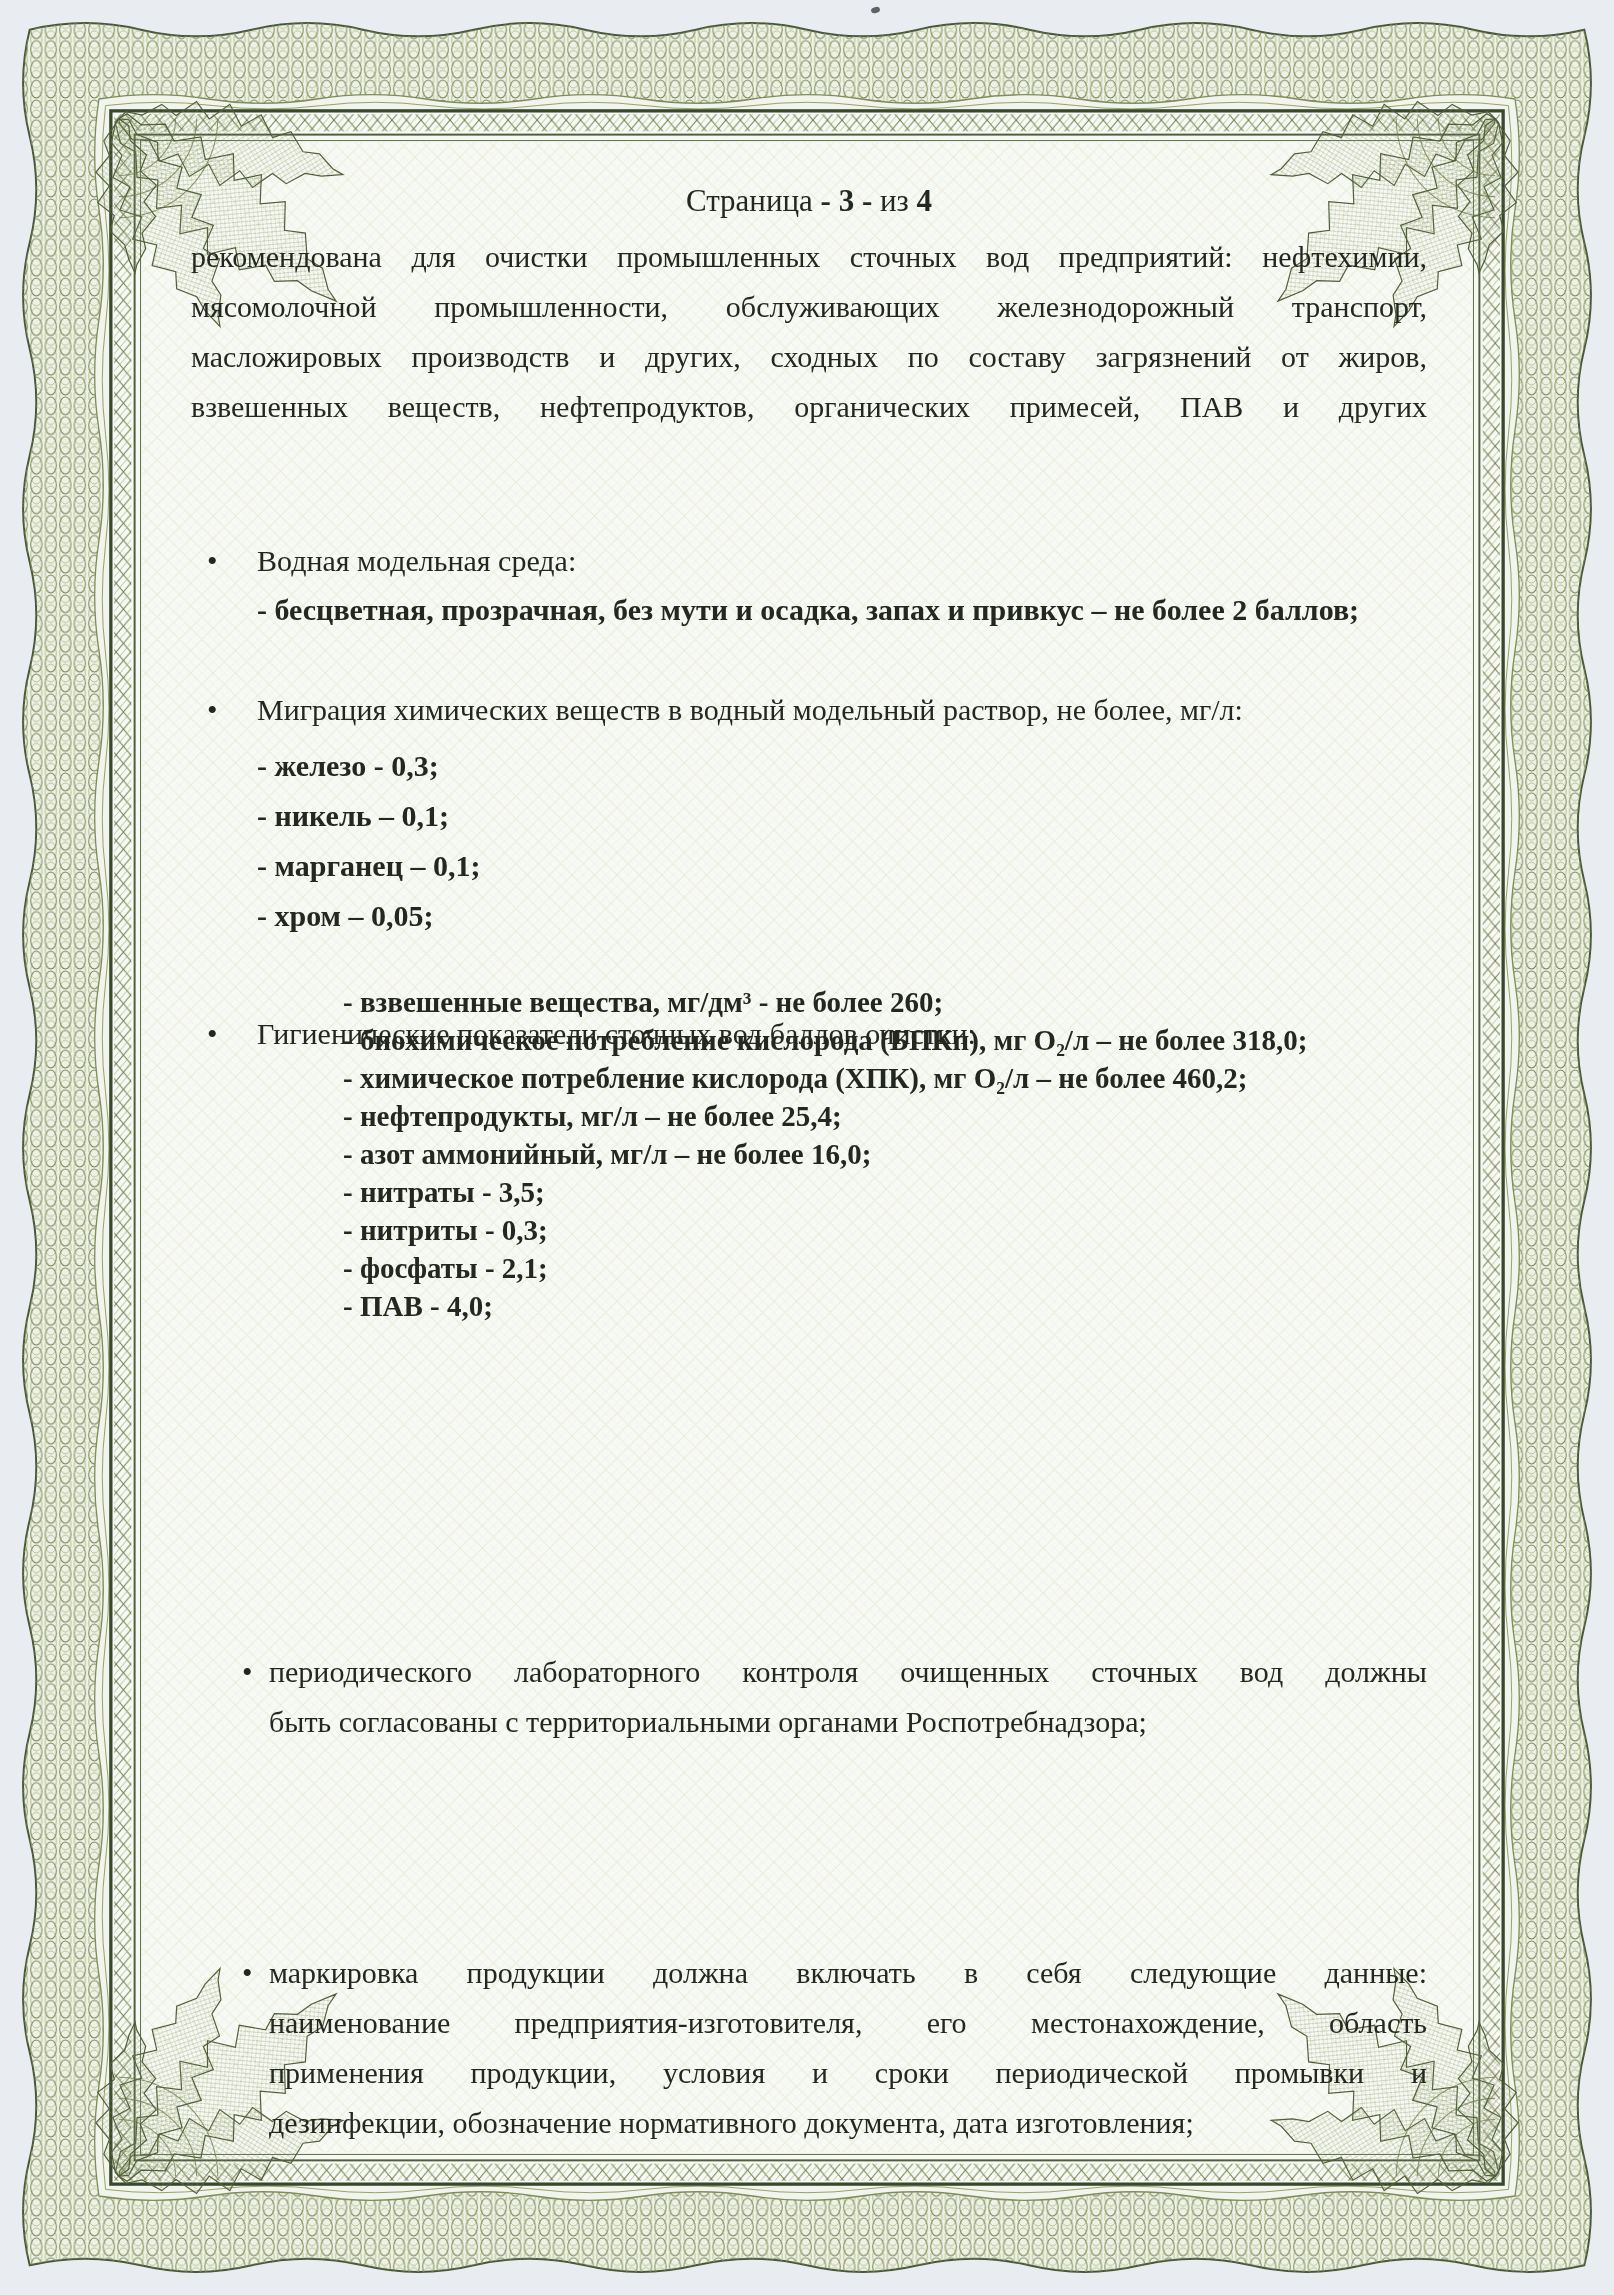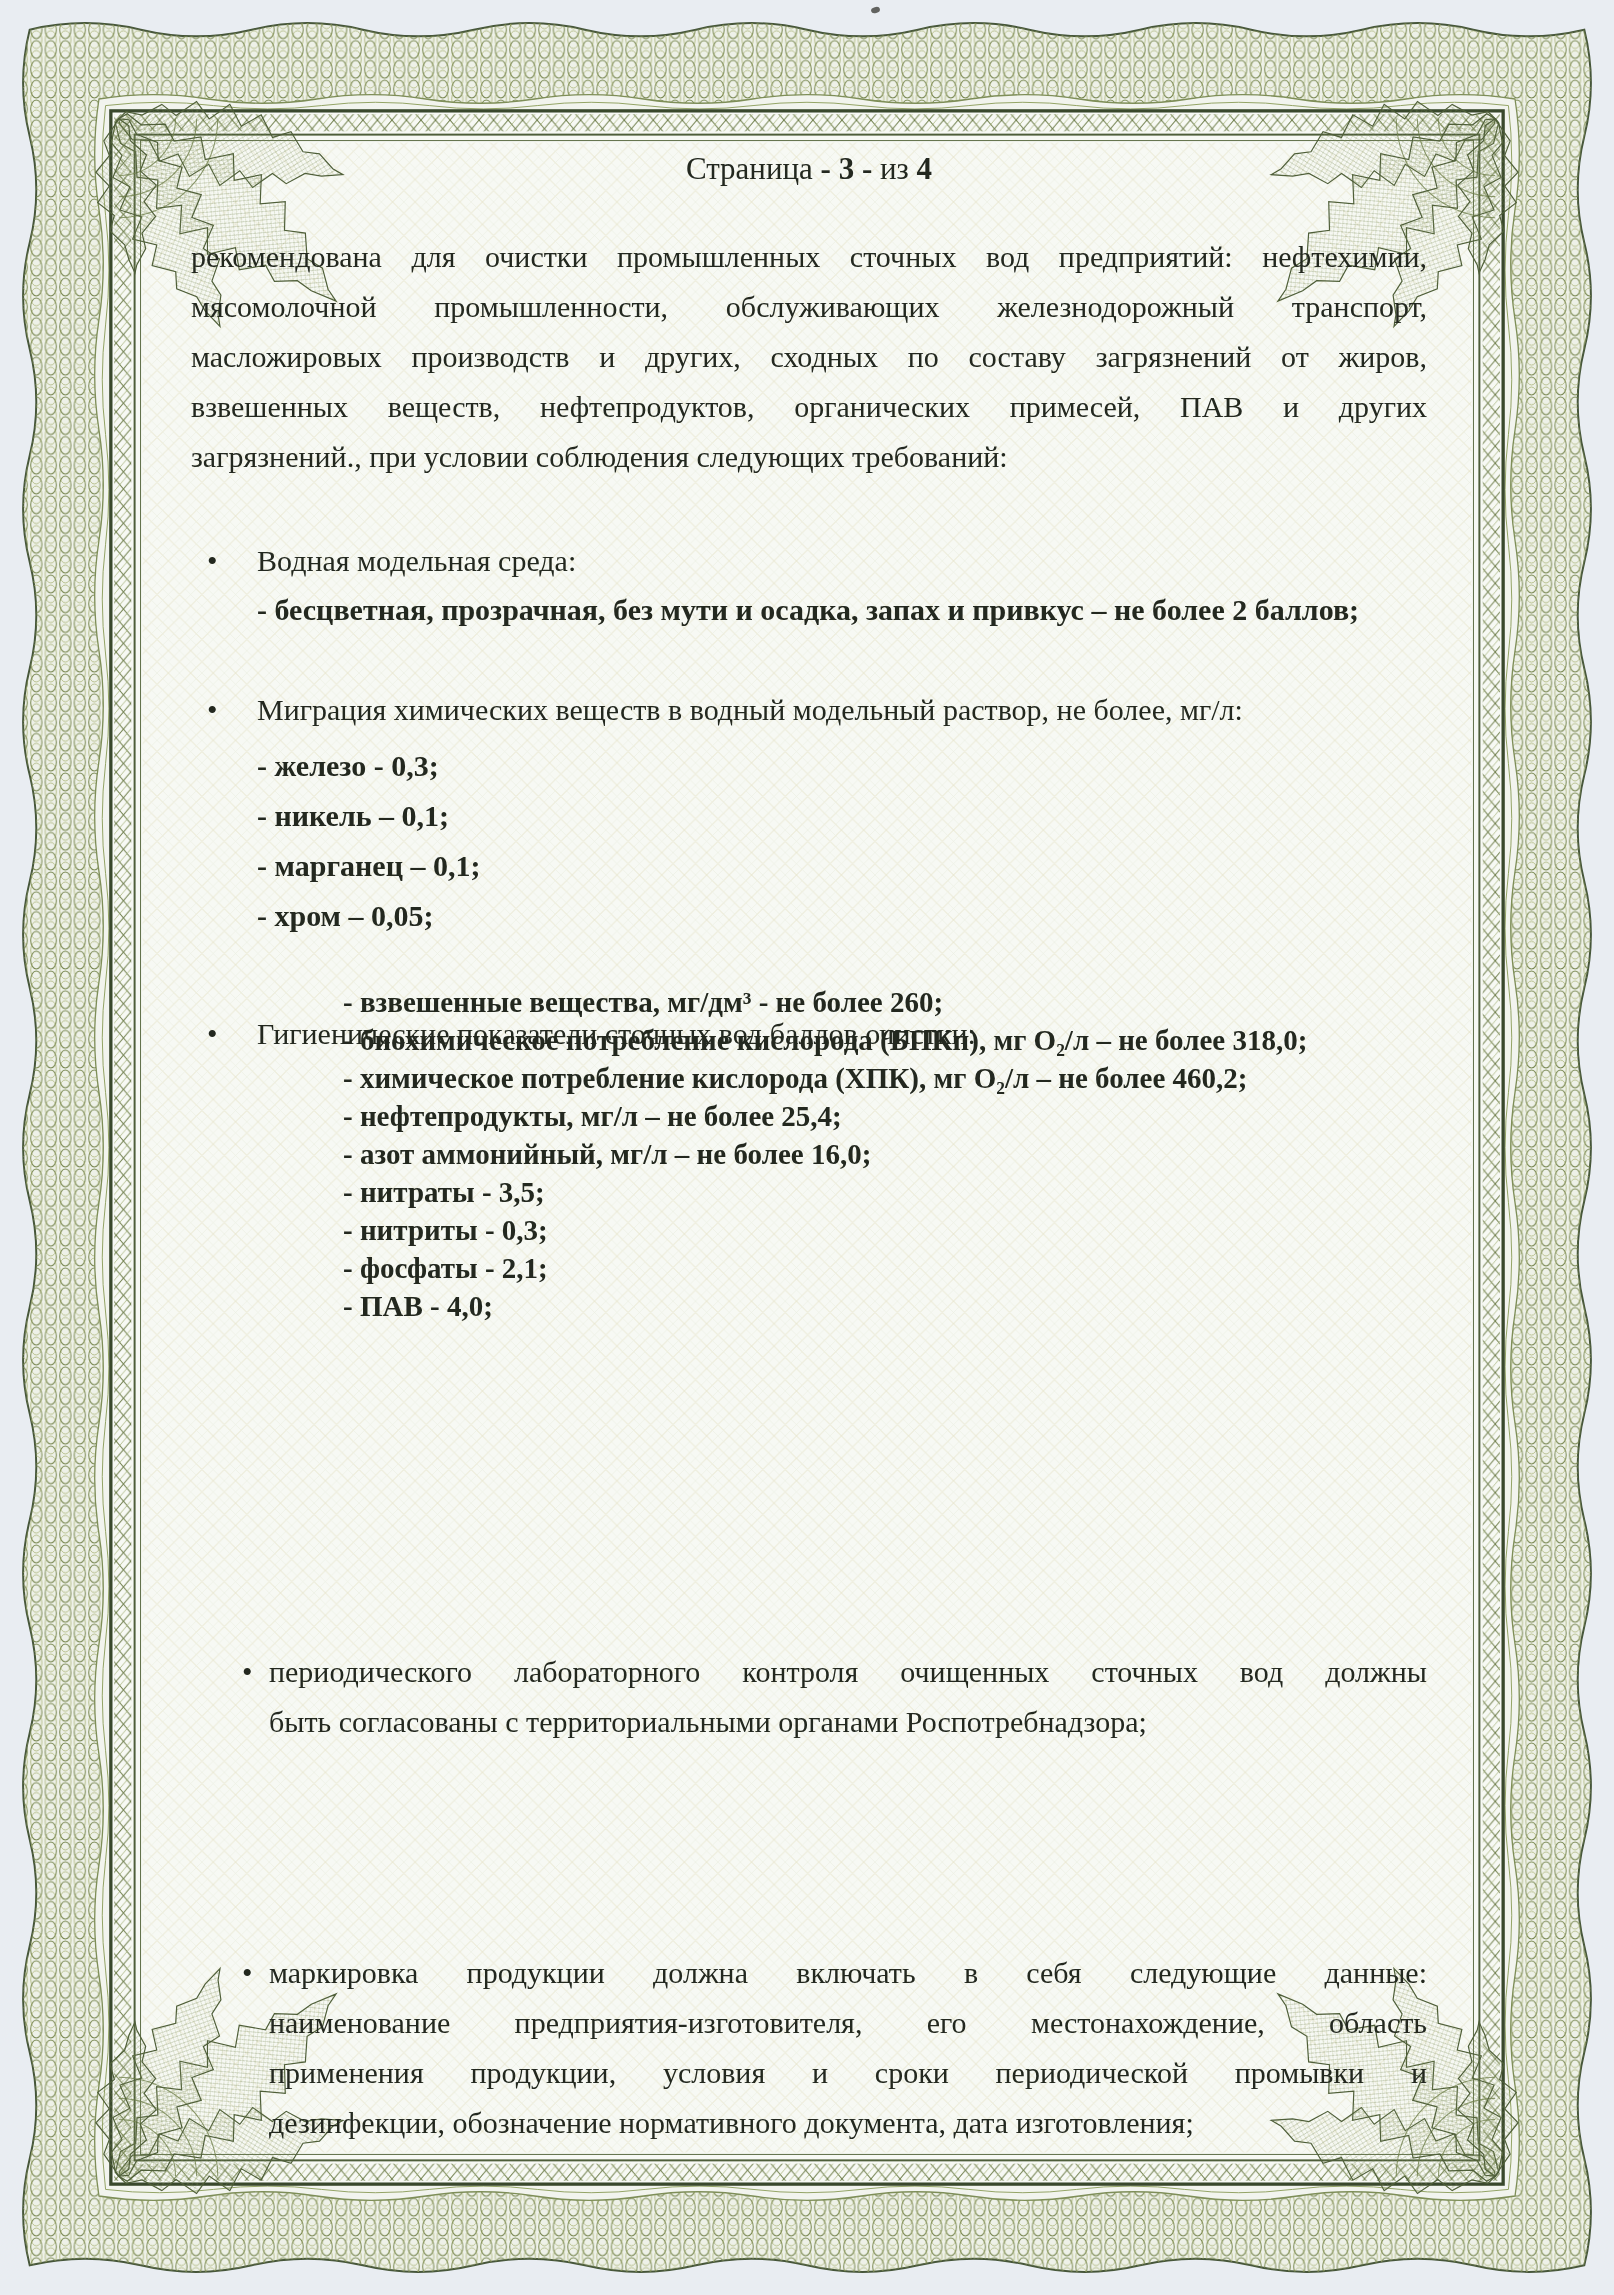--- a/index.html
+++ b/index.html
@@ -10,21 +10,21 @@
     font-family:"Liberation Serif","DejaVu Serif",serif;
     color:#23281f;
     overflow:hidden;
   }
   svg.frame{position:absolute;left:0;top:0;z-index:1;}
   .text-layer{
     position:absolute;left:191px;top:0;width:1236px;height:2295px;z-index:2;
     font-size:30px;
   }
   .blk{position:absolute;left:0;right:0;}
-  .doc-header{text-align:center;font-size:31px;line-height:40px;}
+  .doc-header{text-align:center;font-size:31px;line-height:40px;margin-top:32px;}
   .b{font-weight:bold;}
   .jline{display:block;text-align:justify;text-align-last:justify;line-height:50px;font-family:Liberation Serif, serif;}
   .jline.last{text-align-last:left;}
   .plain{line-height:50px;}
   .li1{position:relative;padding-left:66px;}
   .li1 > .bullet{position:absolute;left:16px;top:0;line-height:50px;}
   .li2{position:relative;padding-left:78px;}
   .li2 > .bullet{position:absolute;left:51px;top:0;line-height:50px;}
   .sub{padding-left:66px;line-height:50px;font-weight:bold;}
   .hyg{padding-left:152px;font-size:29px;font-weight:bold;}
@@ -104,21 +104,20 @@
       <span class="b">- 3 -</span>
       <span>из</span>
       <span class="b">4</span>
     </div>
 
     <div class="blk" style="top:232px;">
       <div class="jline">рекомендована для очистки промышленных сточных вод предприятий: нефтехимии,</div>
       <div class="jline">мясомолочной промышленности, обслуживающих железнодорожный транспорт,</div>
       <div class="jline">масложировых производств и других, сходных по составу загрязнений от жиров,</div>
       <div class="jline">взвешенных веществ, нефтепродуктов, органических примесей, ПАВ и других</div>
-      <div class="jline last">загрязнений., при условии соблюдения следующих требований:</div>
     </div>
 
     <div class="blk li1 plain" style="top:536px;">
       <span class="bullet">•</span>
       <span>Водная модельная среда:</span>
     </div>
     <div class="blk sub" style="top:585px;">- бесцветная, прозрачная, без мути и осадка, запах и привкус – не более 2 баллов;</div>
 
     <div class="blk li1 plain" style="top:635px;">
       <span class="bullet">•</span>

